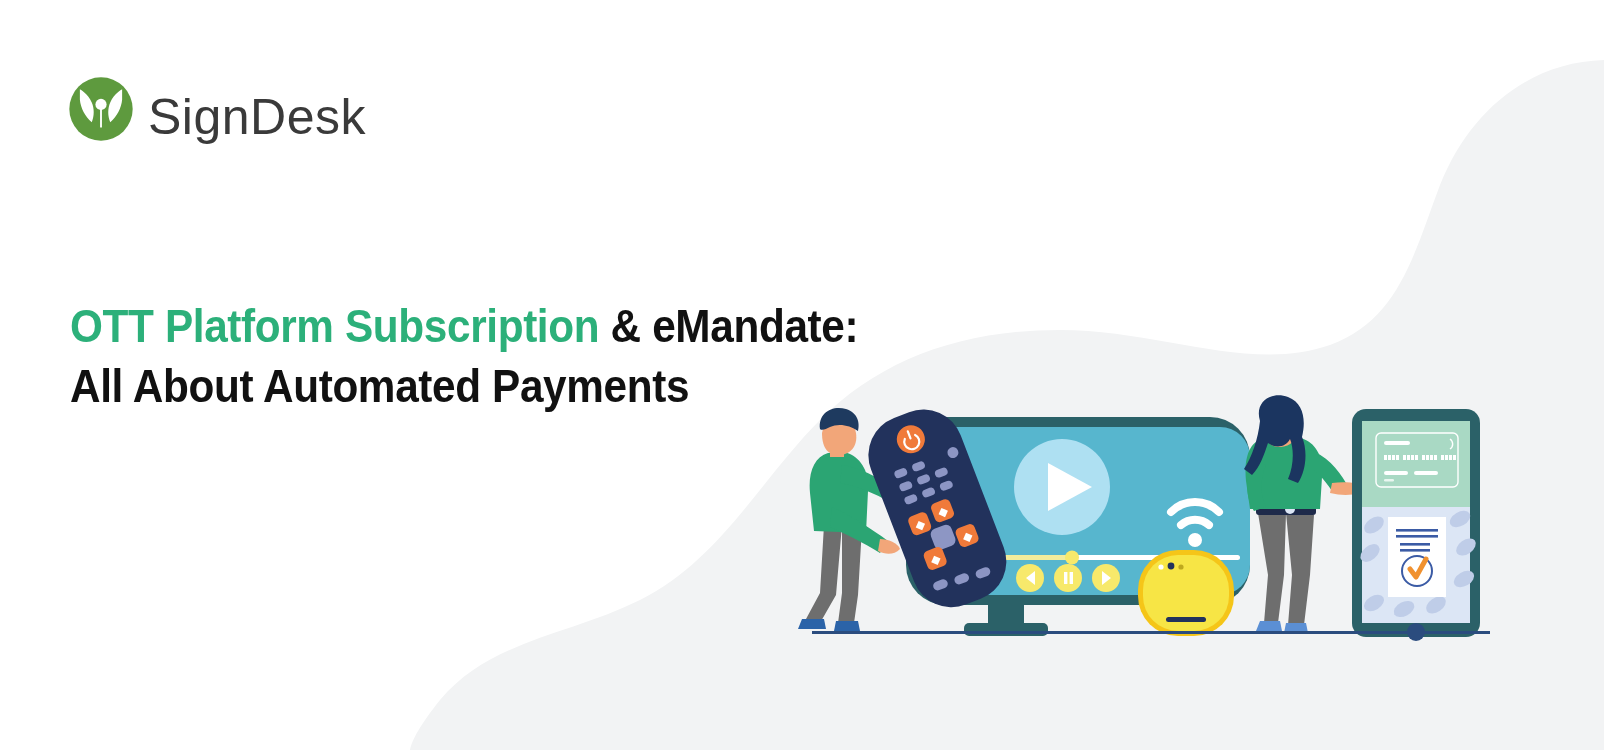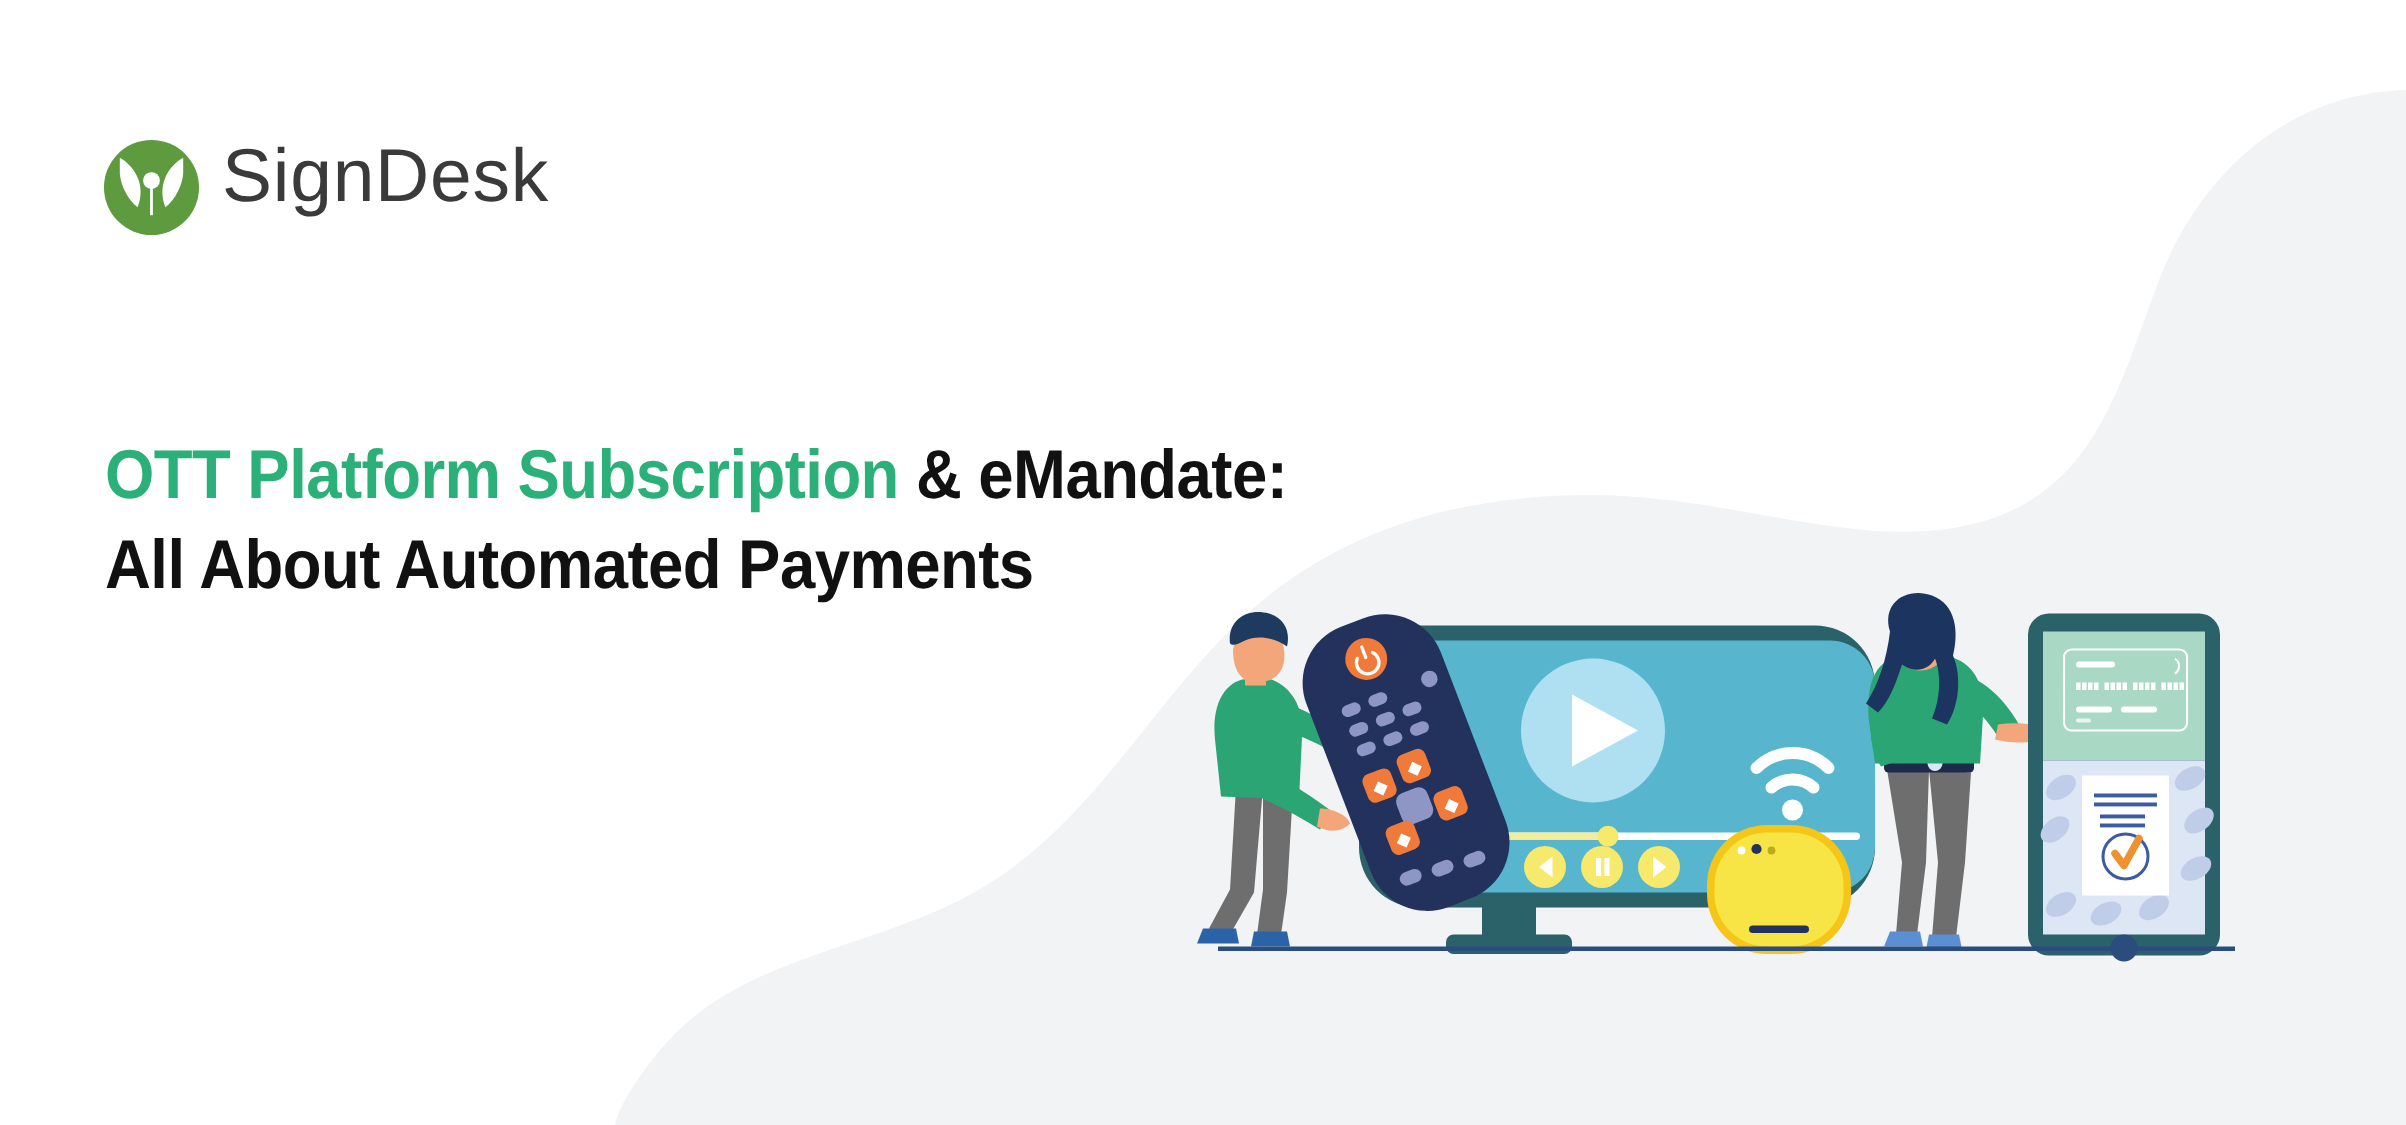--- a/index.html
+++ b/index.html
@@ -21,23 +21,23 @@
     position: absolute;
     inset: 0;
     width: 1604px;
     height: 750px;
     pointer-events: none;
   }
   
   .logo {
     position: absolute;
     left: 68px;
-    top: 92px;
+    top: 76px;
     display: flex;
-    align-items: flex-start;
+    align-items: flex-end;
     gap: 14px;
   }
   .logo-mark {
     width: 66px;
     height: 66px;
     flex: 0 0 auto;
     display: block;
   }
   .logo-word {
     font-family: "Liberation Sans", sans-serif;
@@ -45,21 +45,21 @@
     font-weight: 400;
     letter-spacing: 0.5px;
     color: #3a3a3a;
     line-height: 1;
     white-space: nowrap;
   }
   
   .headline {
     position: absolute;
     left: 70px;
-    top: 286px;
+    top: 296px;
     width: 930px;
   }
   .headline-line {
     font-family: "Liberation Sans Narrow", "Liberation Sans", sans-serif;
     font-weight: 700;
     font-size: 46px;
     line-height: 60px;
     letter-spacing: -0.4px;
     color: #111111;
     white-space: nowrap;

